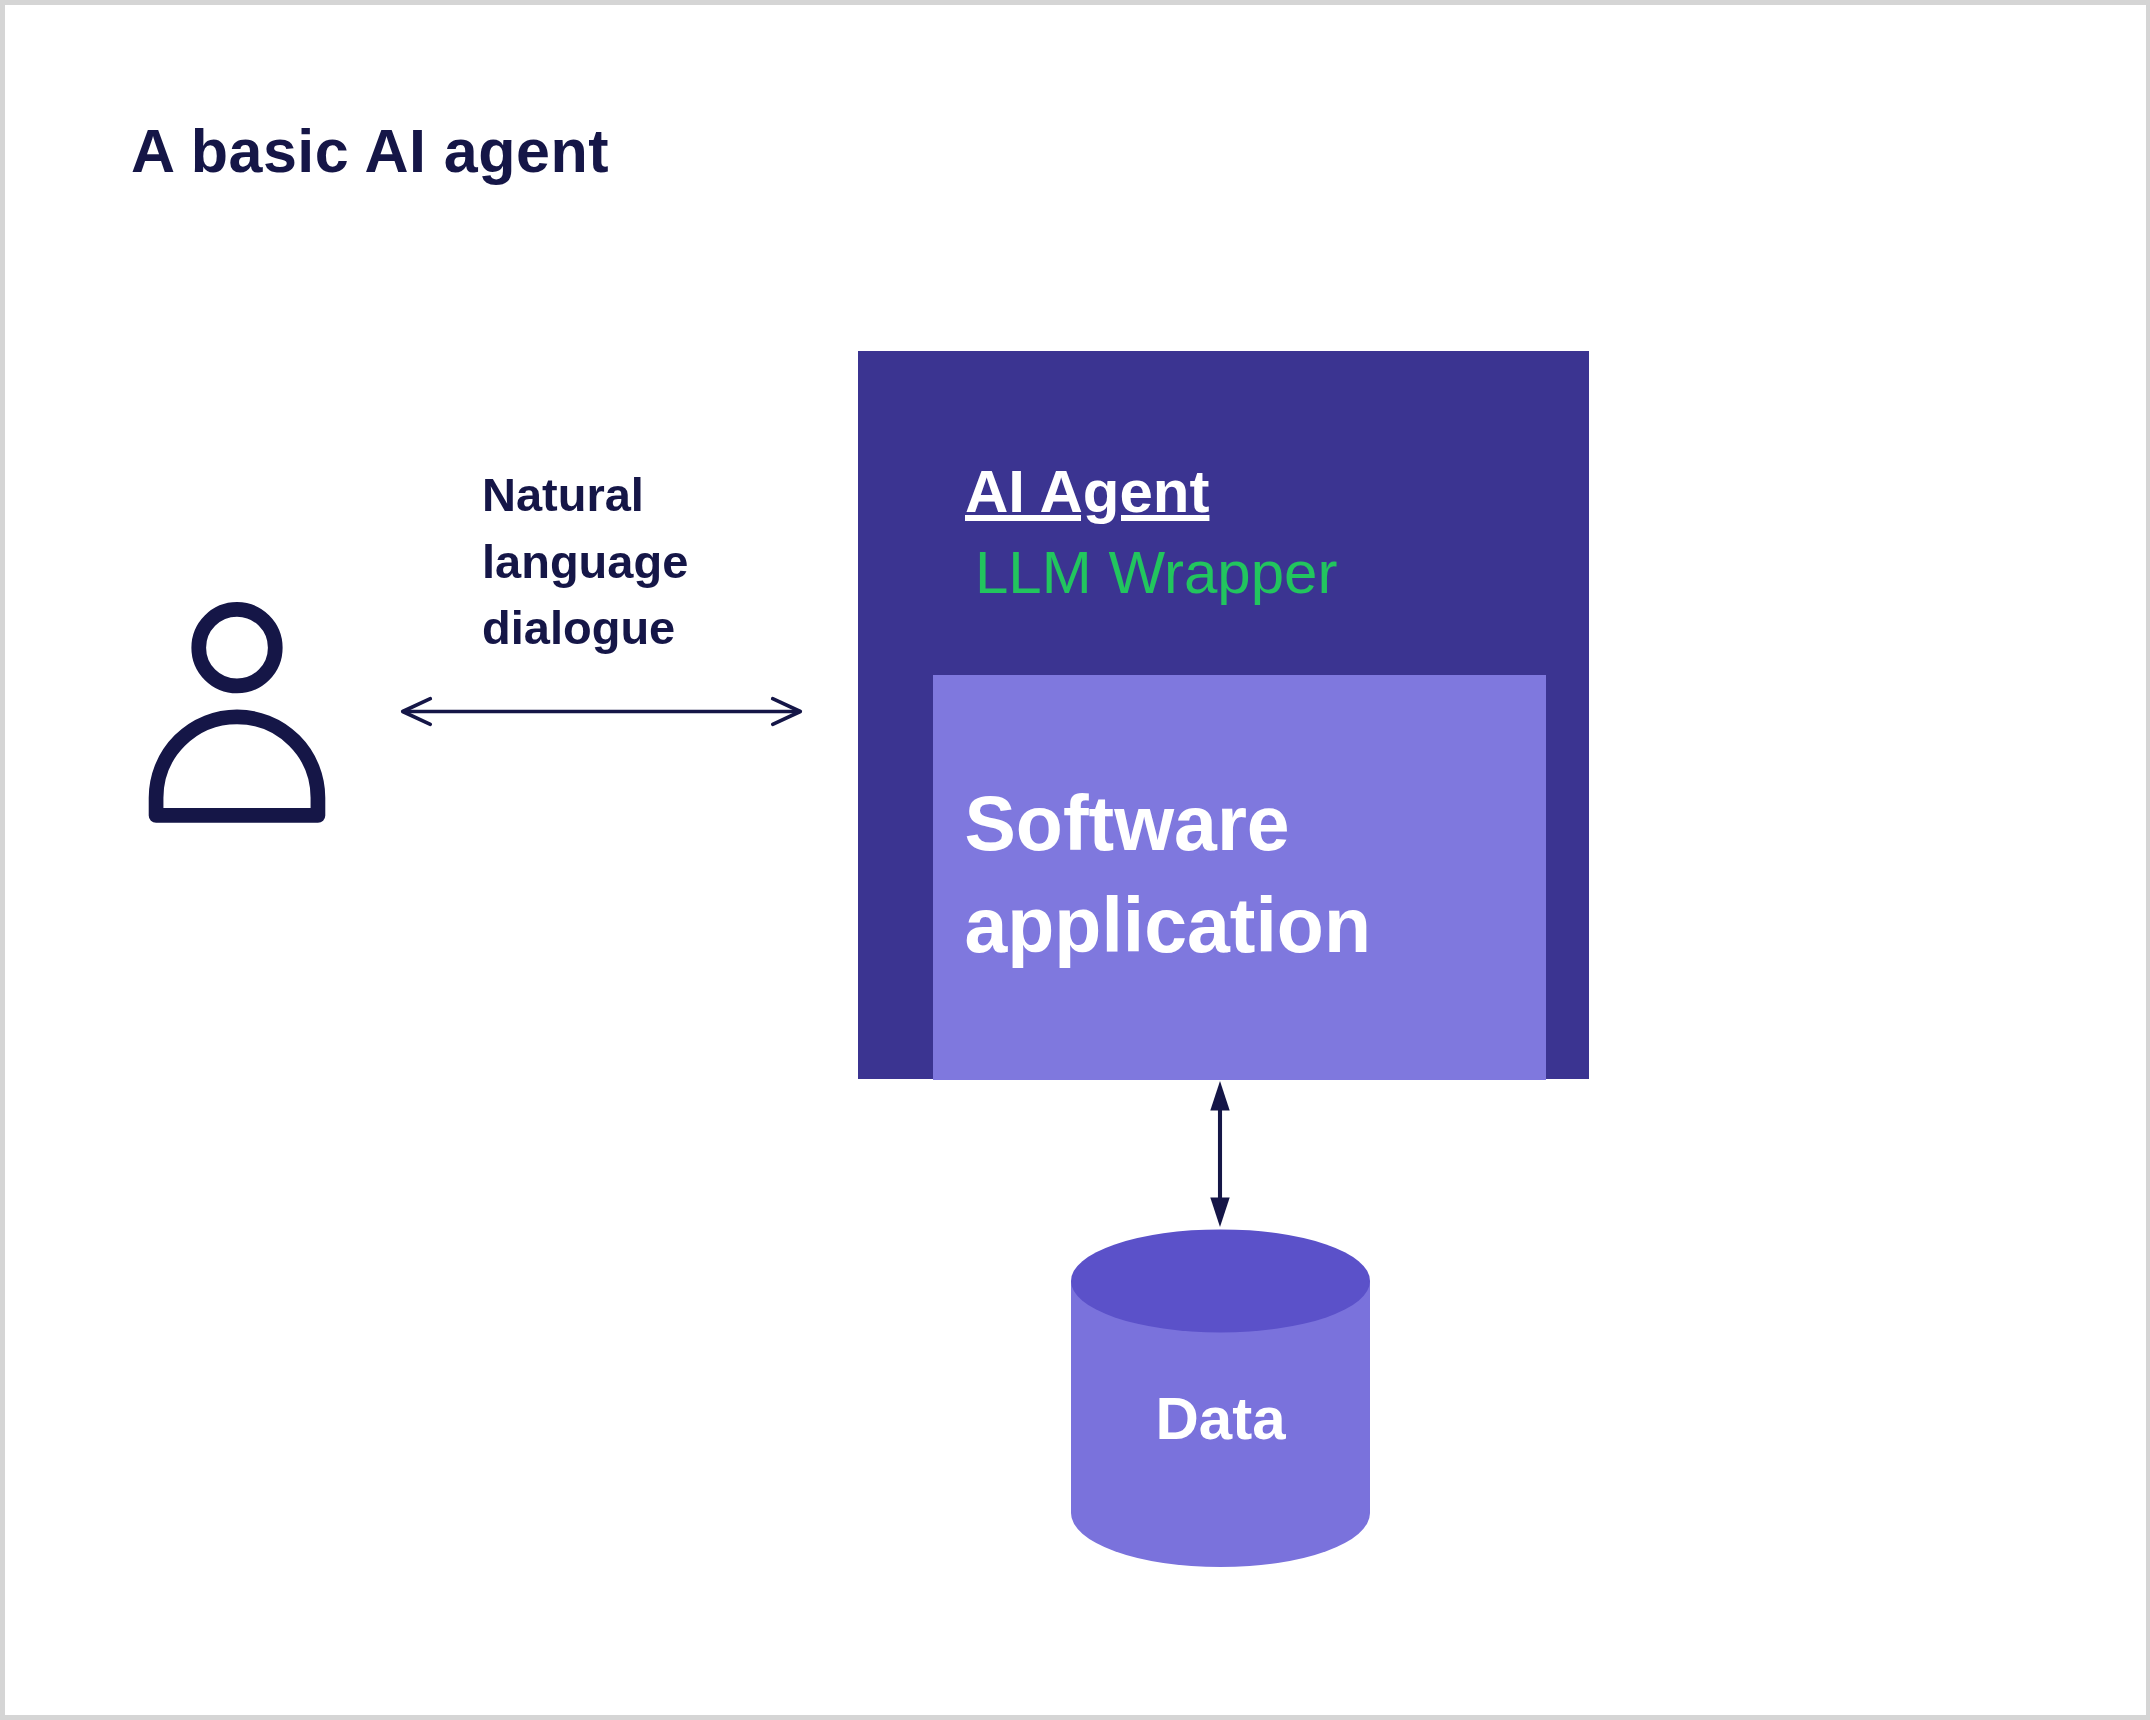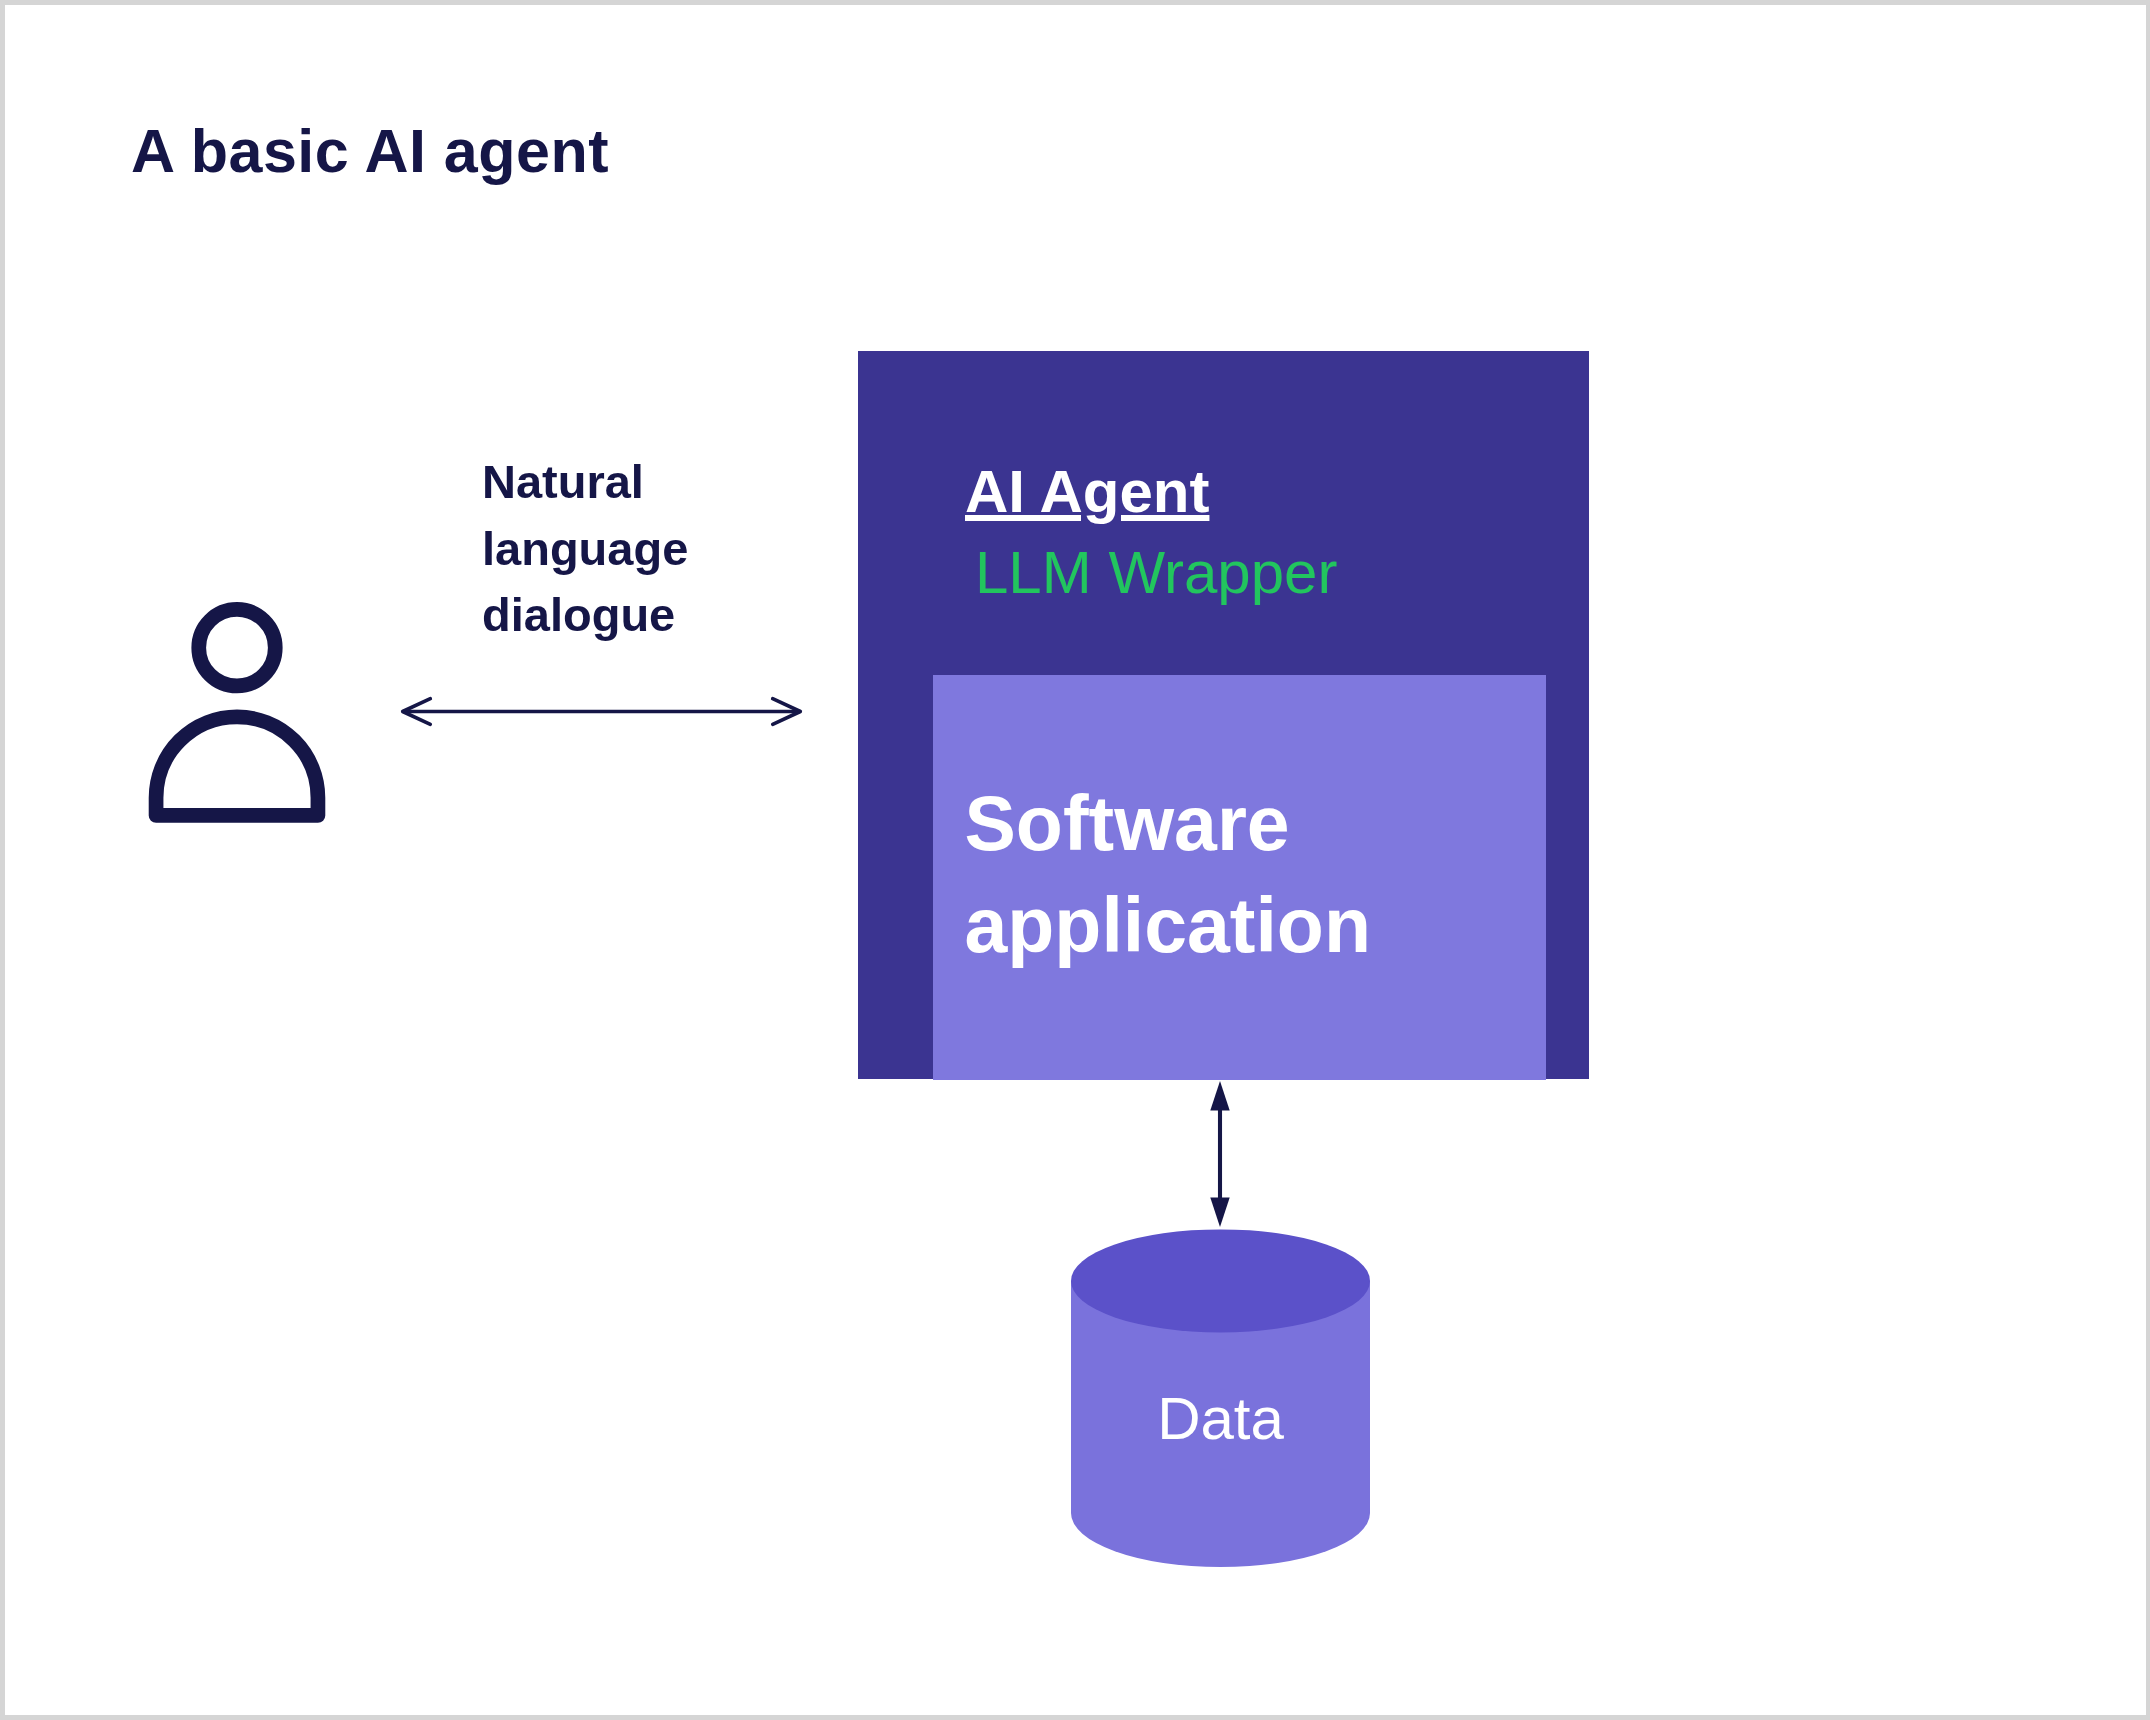--- a/index.html
+++ b/index.html
@@ -40,21 +40,21 @@
     top: 583px;
     width: 206px;
     height: 243px;
     color: var(--navy);
   }
   .person svg { width: 100%; height: 100%; display: block; }
 
   .dialogue-label {
     position: absolute;
     left: 477px;
-    top: 444px;
+    top: 457px;
     font-size: 47px;
     font-weight: 700;
     color: var(--navy);
     line-height: 1.42;
     white-space: pre-line;
   }
 
   .h-arrow {
     position: absolute;
     left: 390px;
@@ -127,21 +127,21 @@
     width: 299px;
     height: 341px;
   }
   .data-label {
     position: absolute;
     left: 0;
     top: 155px;
     width: 299px;
     text-align: center;
     font-size: 60px;
-    font-weight: 400;
+    font-weight: 700;
     color: #ffffff;
   }
 </style>
 </head>
 <body>
 
 <div id="canvas">
 
   <div class="title">A basic AI agent</div>
 

